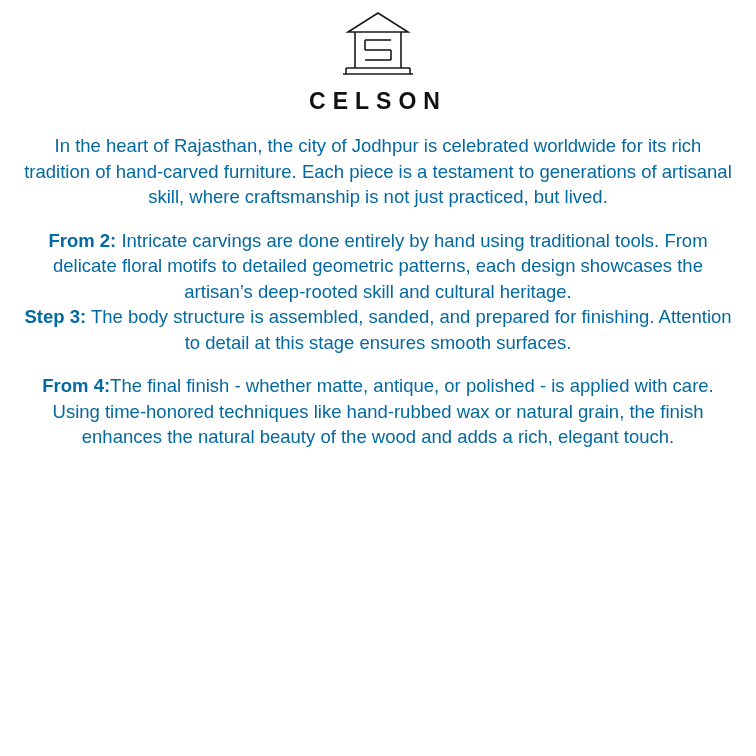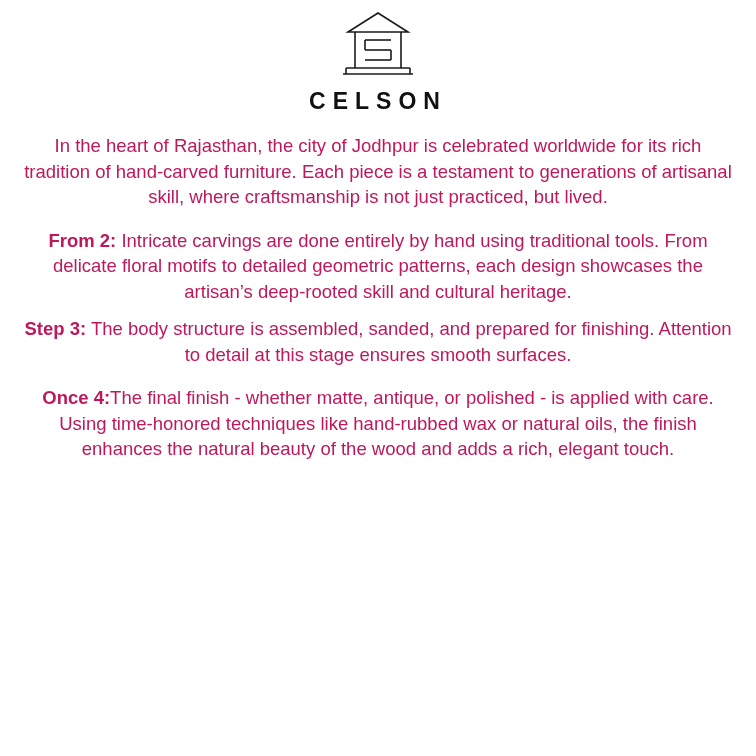--- a/index.html
+++ b/index.html
@@ -43,28 +43,28 @@
     letter-spacing: 1.2px;
     text-align: center;
     margin: 14px 0 0 0;
     color: #111;
   }
   .body-text {
     font-size: 18.5px;
     line-height: 1.38;
     text-align: center;
     margin: 0;
-    color: #be185d;
+    color: #0369a1;
     max-width: 712px;
   }
   .para {
     margin-top: 18px;
   }
   .para.tight {
-    margin-top: 12px;
+    margin-top: 0;
   }
   .step-label {
     font-weight: 700;
   }
 </style>
 </head>
 <body>
 
 <div class="page">
 
@@ -95,17 +95,17 @@
 
   <p class="body-text para">
     <span class="step-label">From 2:</span><span> Intricate carvings are done entirely by hand using traditional tools. From delicate floral motifs to detailed geometric patterns, each design showcases the artisan’s deep-rooted skill and cultural heritage.</span>
   </p>
 
   <p class="body-text para tight">
     <span class="step-label">Step 3:</span><span> The body structure is assembled, sanded, and prepared for finishing. Attention to detail at this stage ensures smooth surfaces.</span>
   </p>
 
   <p class="body-text para">
-    <span class="step-label">Once 4:</span><span>The final finish - whether matte, antique, or polished - is applied with care. Using time-honored techniques like hand-rubbed wax or natural oils, the finish enhances the natural beauty of the wood and adds a rich, elegant touch.</span>
+    <span class="step-label">From 4:</span><span>The final finish - whether matte, antique, or polished - is applied with care. Using time-honored techniques like hand-rubbed wax or natural grain, the finish enhances the natural beauty of the wood and adds a rich, elegant touch.</span>
   </p>
 
 
 </div>
 
 </body></html>

